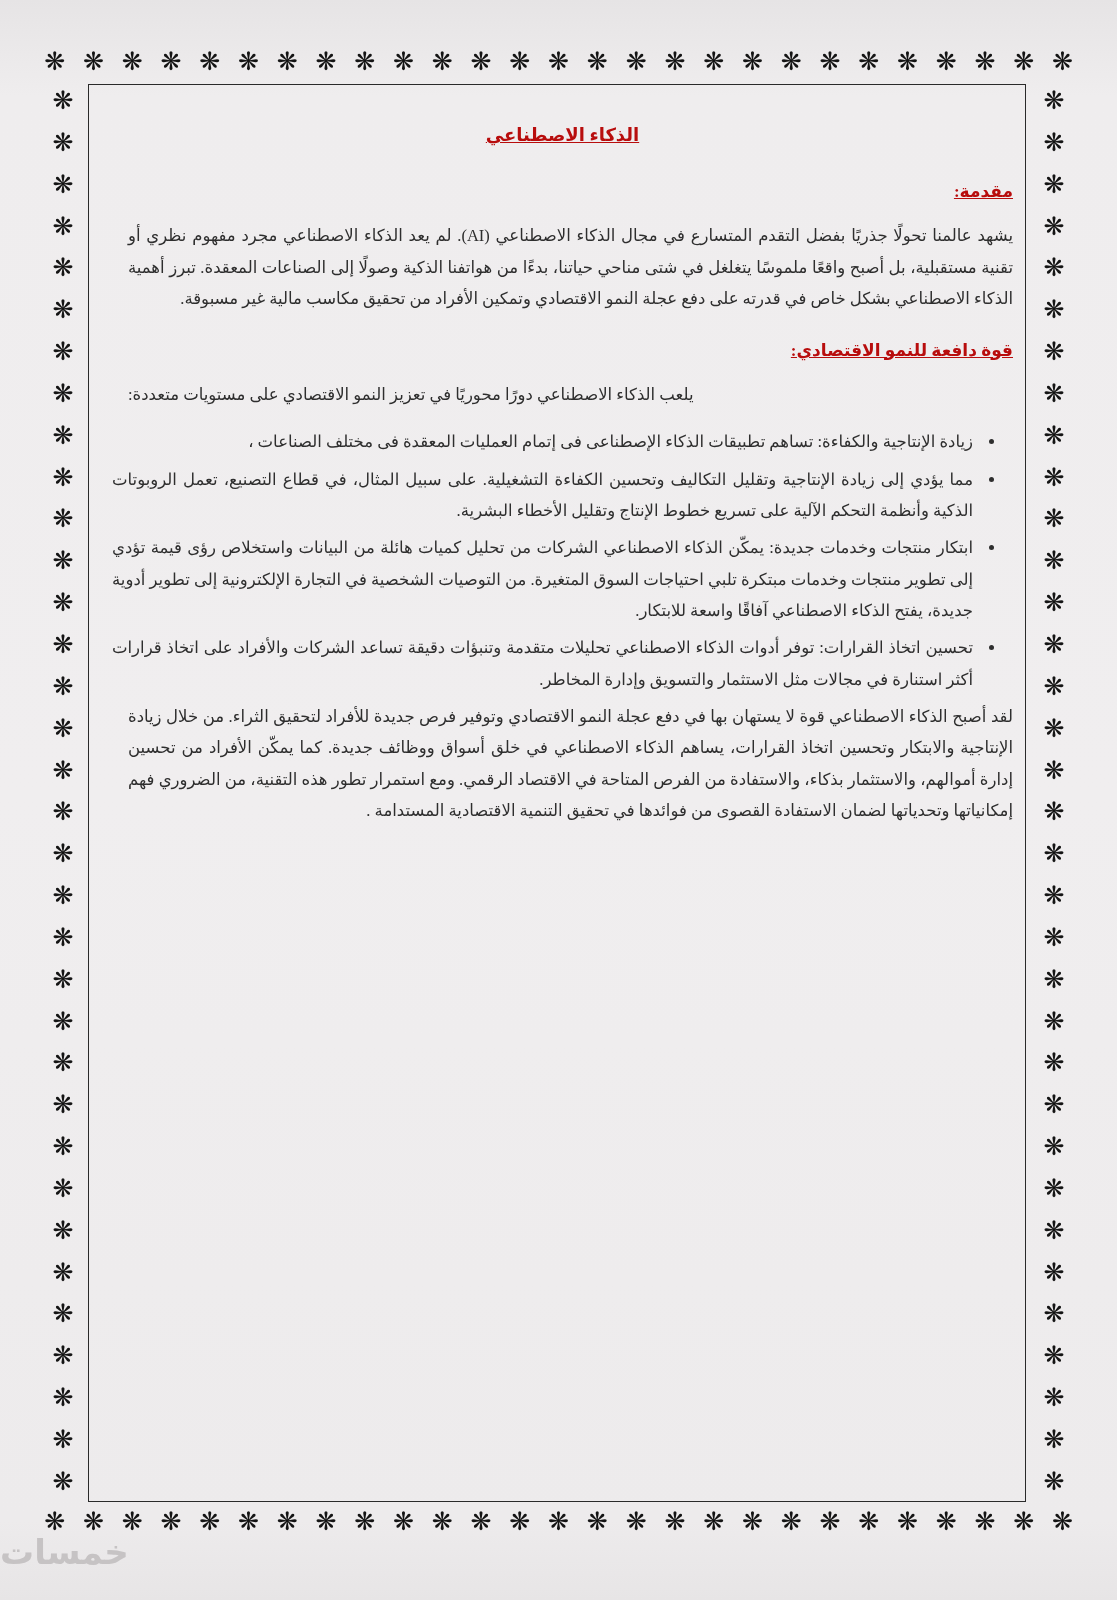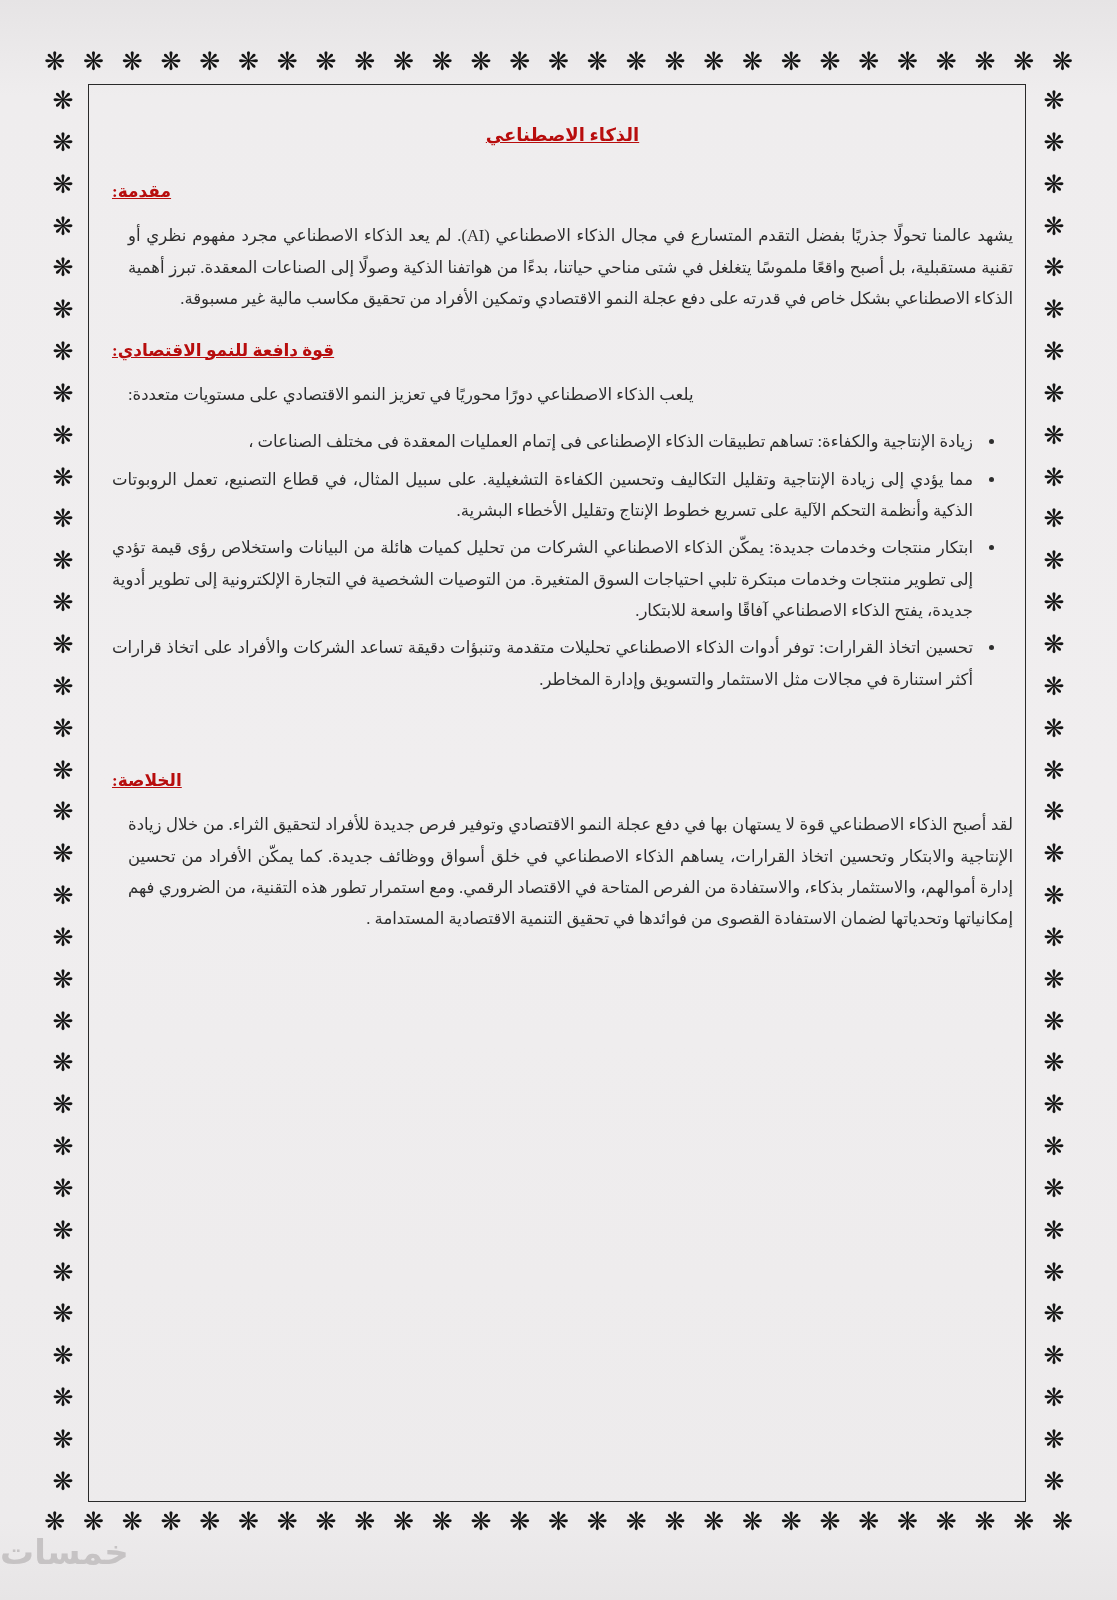--- a/index.html
+++ b/index.html
@@ -63,34 +63,35 @@
     font-weight: bold;
     font-size: 18px;
     text-decoration: underline;
     margin: 0 0 24px 0;
   }
   .doc-heading {
     color: #b80d0d;
     font-weight: bold;
     font-size: 17px;
     text-decoration: underline;
-    text-align: left;
+    text-align: right;
     margin: 20px 0 12px 0;
   }
   .doc-heading.conclusion { margin-top: 70px; }
   .doc-para { margin: 0 0 8px 16px; }
   .lead-para { text-align: left; }
   ul.doc-bullets {
     margin: 16px 0 0 0;
     padding: 0 36px 0 0;
     list-style: disc;
   }
   ul.doc-bullets li {
     margin: 0 0 6px 0;
     padding-right: 4px;
+    font-family: Liberation Serif, serif;
   }
 
   
   .watermark {
     position: absolute;
     top: 1532px;
     left: 0;
     width: 100%;
     text-align: left;
     color: #c6c3c4;
@@ -248,20 +249,19 @@
     <h2 class="doc-heading">قوة دافعة للنمو الاقتصادي:</h2>
     <p class="doc-para lead-para">يلعب الذكاء الاصطناعي دورًا محوريًا في تعزيز النمو الاقتصادي على مستويات متعددة:</p>
 
     <ul class="doc-bullets">
       <li>زيادة الإنتاجية والكفاءة: تساهم تطبيقات الذكاء الإصطناعى فى إتمام العمليات المعقدة فى مختلف الصناعات ،</li>
       <li>مما يؤدي إلى زيادة الإنتاجية وتقليل التكاليف وتحسين الكفاءة التشغيلية. على سبيل المثال، في قطاع التصنيع، تعمل الروبوتات الذكية وأنظمة التحكم الآلية على تسريع خطوط الإنتاج وتقليل الأخطاء البشرية.</li>
       <li>ابتكار منتجات وخدمات جديدة: يمكّن الذكاء الاصطناعي الشركات من تحليل كميات هائلة من البيانات واستخلاص رؤى قيمة تؤدي إلى تطوير منتجات وخدمات مبتكرة تلبي احتياجات السوق المتغيرة. من التوصيات الشخصية في التجارة الإلكترونية إلى تطوير أدوية جديدة، يفتح الذكاء الاصطناعي آفاقًا واسعة للابتكار.</li>
       <li>تحسين اتخاذ القرارات:  توفر أدوات الذكاء الاصطناعي تحليلات متقدمة وتنبؤات دقيقة تساعد الشركات والأفراد على اتخاذ قرارات أكثر استنارة في مجالات مثل الاستثمار والتسويق وإدارة المخاطر.</li>
     </ul>
 
-    <h2 class="doc-heading conclusion">الخلاصة:</h2>
     <p class="doc-para">لقد أصبح الذكاء الاصطناعي قوة لا يستهان بها في دفع عجلة النمو الاقتصادي وتوفير فرص جديدة للأفراد لتحقيق الثراء. من خلال زيادة الإنتاجية والابتكار وتحسين اتخاذ القرارات، يساهم الذكاء الاصطناعي في خلق أسواق ووظائف جديدة. كما يمكّن الأفراد من تحسين إدارة أموالهم، والاستثمار بذكاء، والاستفادة من الفرص المتاحة في الاقتصاد الرقمي. ومع استمرار تطور هذه التقنية، من الضروري فهم إمكانياتها وتحدياتها لضمان الاستفادة القصوى من فوائدها في تحقيق التنمية الاقتصادية المستدامة .</p>
 
   </div>
 
   <div class="watermark">خمسات</div>
 
 </div>
 
 </body></html>

